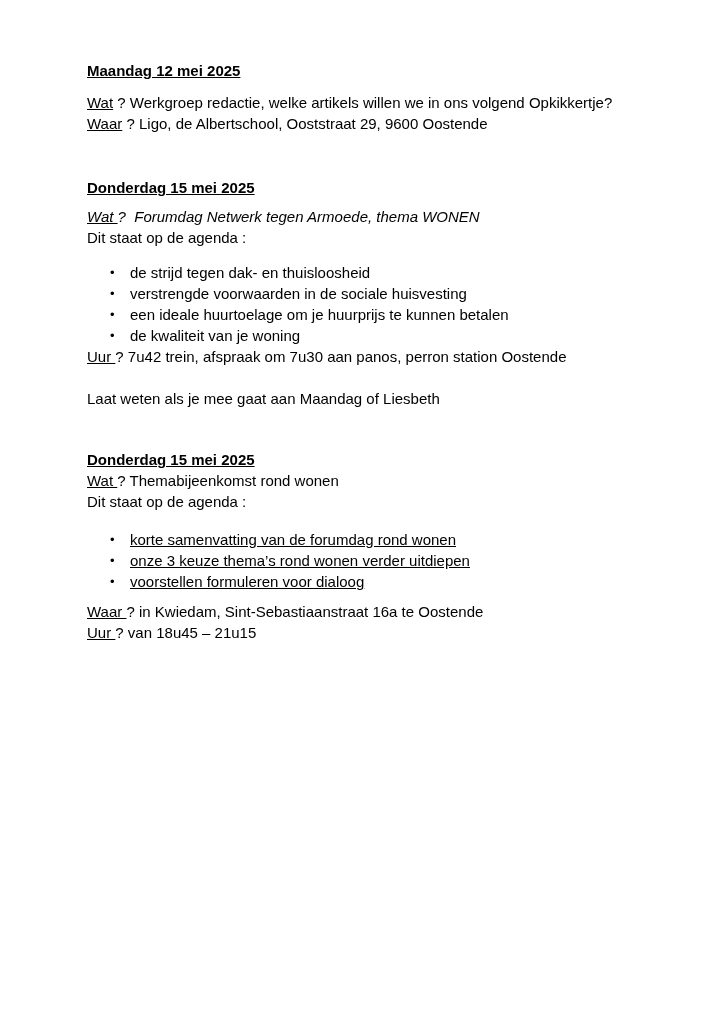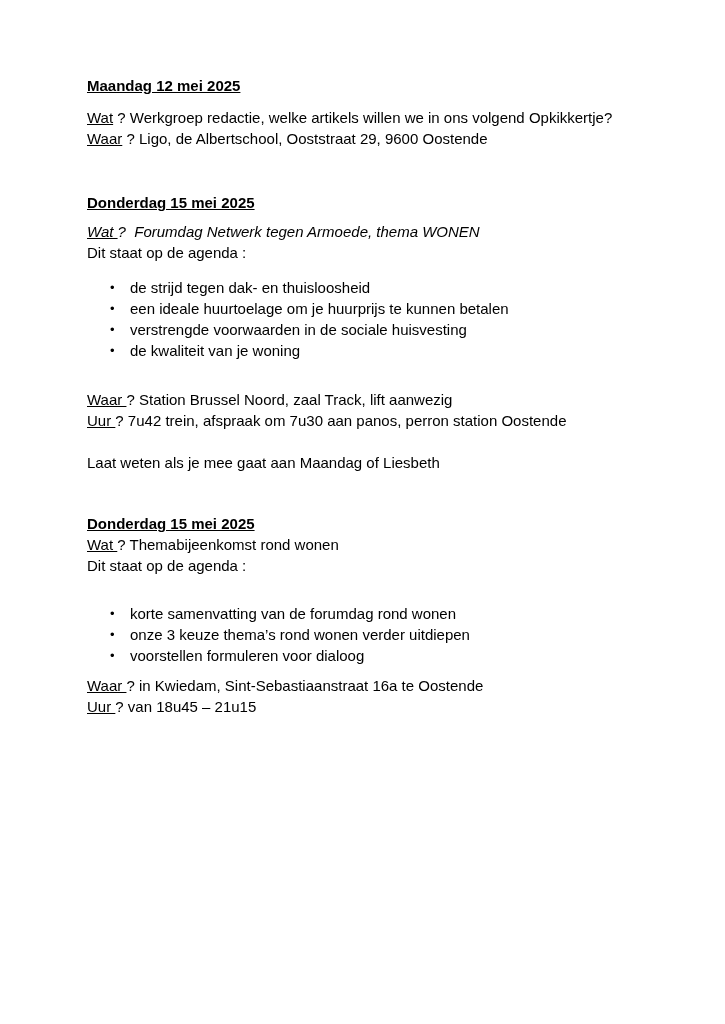--- a/index.html
+++ b/index.html
@@ -13,21 +13,21 @@
     color: #000000;
     font-family: "Liberation Sans", "DejaVu Sans", sans-serif;
     font-size: 15px;
     line-height: 21px;
     overflow: hidden;
   }
   .page {
     box-sizing: border-box;
     width: 576px;
     height: 1024px;
-    padding: 75px 87px 40px 87px;
+    padding: 60px 87px 40px 87px;
     background: #ffffff;
     border-radius: 11px;
   }
   .content {
     width: 551px;
   }
   p, h2, ul {
     margin: 0;
     padding: 0;
   }
@@ -44,21 +44,21 @@
     text-decoration: underline;
   }
   
   .s1-wat   { margin-top: 11px; }
   .s2-head  { margin-top: 43px; }
   .s2-wat   { margin-top: 8px; font-style: italic;  }
   .s2-ul    { margin-top: 14px; }
   .s2-waar  { margin-top: 28px; }
   .s2-note  { margin-top: 21px; }
   .s3-head  { margin-top: 40px; }
-  .s3-ul    { margin-top: 27px; }
+  .s3-ul    { margin-top: 17px; text-decoration: underline; }
   .s3-waar  { margin-top: 9px;  }
   ul.bullets {
     list-style: none;
   }
   ul.bullets li {
     position: relative;
     padding-left: 43px;
     line-height: 21px;
   }
   ul.bullets li::before {
@@ -80,25 +80,24 @@
       <p class="line s1-wat"><span class="lbl">Wat</span><span> ? Werkgroep redactie, welke artikels willen we in ons volgend Opkikkertje?</span></p>
       <p class="line"><span class="lbl">Waar</span><span> ? Ligo, de Albertschool, Ooststraat 29, 9600 Oostende</span></p>
     </section>
 
     <section>
       <h2 class="heading s2-head">Donderdag 15 mei 2025</h2>
       <p class="line s2-wat"><span class="lbl">Wat </span><span>?  Forumdag Netwerk tegen Armoede, thema WONEN</span></p>
       <p class="line">Dit staat op de agenda :</p>
       <ul class="bullets s2-ul">
         <li>de strijd tegen dak- en thuisloosheid</li>
+        <li>verstrengde voorwaarden in de sociale huisvesting</li>
         <li>een ideale huurtoelage om je huurprijs te kunnen betalen</li>
-        <li>verstrengde voorwaarden in de sociale huisvesting</li>
         <li>de kwaliteit van je woning</li>
       </ul>
-      <p class="line s2-waar"><span class="lbl">Waar </span><span>? Station Brussel Noord, zaal Track, lift aanwezig</span></p>
       <p class="line"><span class="lbl">Uur </span><span>? 7u42 trein, afspraak om 7u30 aan panos, perron station Oostende</span></p>
       <p class="line s2-note">Laat weten als je mee gaat aan Maandag of Liesbeth</p>
     </section>
 
     <section>
       <h2 class="heading s3-head">Donderdag 15 mei 2025</h2>
       <p class="line"><span class="lbl">Wat </span><span>? Themabijeenkomst rond wonen</span></p>
       <p class="line">Dit staat op de agenda :</p>
       <ul class="bullets s3-ul">
         <li>korte samenvatting van de forumdag rond wonen</li>

